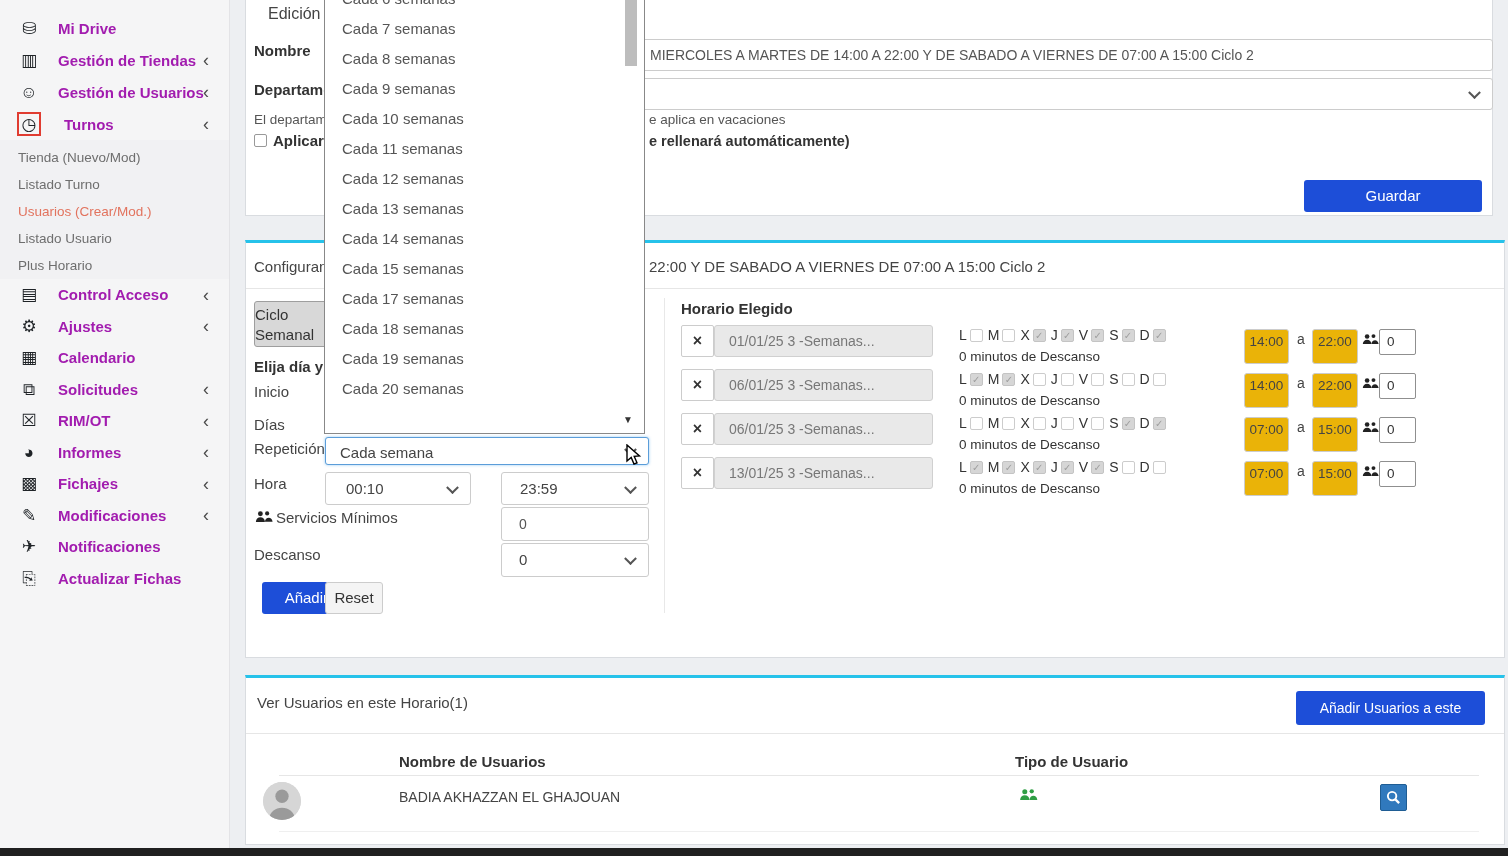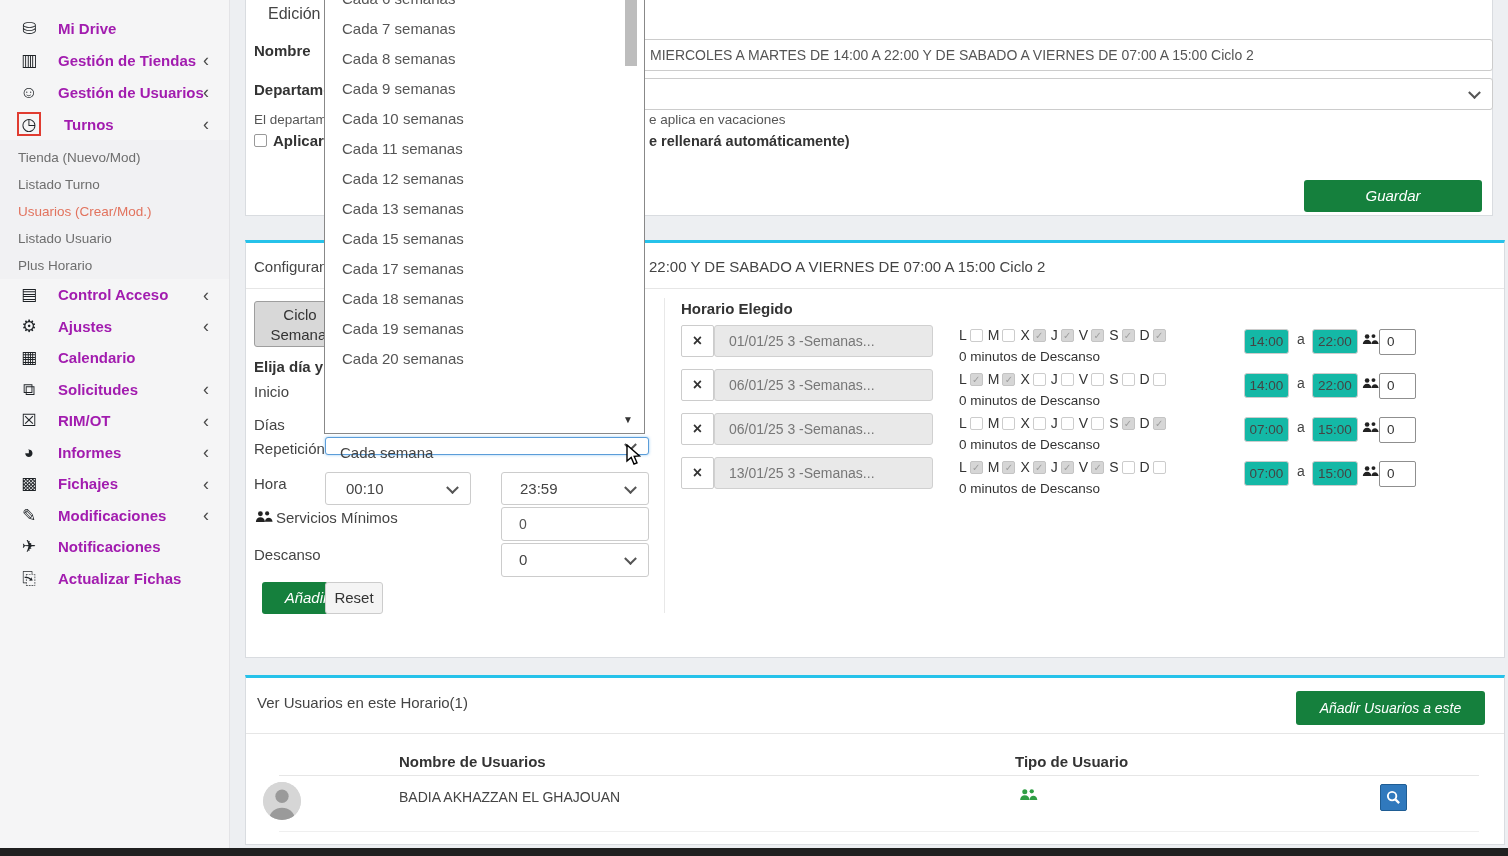--- a/index.html
+++ b/index.html
@@ -25,22 +25,22 @@
   .abs{position:absolute;}
   .lbl{font-size:15px;font-weight:700;color:#333;white-space:nowrap;}
   .txt{font-size:15px;color:#444;white-space:nowrap;}
   .small{font-size:13.5px;color:#555;white-space:nowrap;}
   .inputbox{background:#fff;border:1px solid #ccc;border-radius:3px;box-sizing:border-box;
             font-size:14px;color:#555;white-space:nowrap;overflow:hidden;}
   .selectbox{background:#fff;border:1px solid #ccc;border-radius:3px;box-sizing:border-box;
              font-size:15px;color:#444;position:absolute;white-space:nowrap;}
   .chev{position:absolute;right:13px;top:50%;width:7px;height:7px;border-right:2px solid #555;
         border-bottom:2px solid #555;transform:translateY(-65%) rotate(45deg);}
-  .btn-cyan{background:#15803d;color:#fff;text-align:center;border-radius:3px;cursor:pointer;
-            font-size:15px;border:none;box-sizing:border-box;font-style:italic;}
+  .btn-cyan{background:#1d4ed8;color:#fff;text-align:center;border-radius:3px;cursor:pointer;
+            font-size:15px;border:none;box-sizing:border-box;}
   .btn-gray{background:#f4f4f4;color:#333;text-align:center;border:1px solid #ccc;border-radius:3px;
             cursor:pointer;font-size:15px;box-sizing:border-box;}
   .divider{border-top:1px solid #e6e6e6;}
   
   #dropdown{position:absolute;left:324px;top:0;width:321px;height:434px;background:#fff;
             border:1px solid #888;border-top:none;z-index:60;box-sizing:border-box;overflow:hidden;padding-left:21px;}
   .dd-list{position:absolute;top:-16px;left:0;right:0;}
   .dd-item{height:30px;line-height:30px;padding-left:17px;font-size:15px;color:#555;cursor:pointer;white-space:nowrap;}
   .dd-scroll{position:absolute;right:7px;top:0;width:12px;height:66px;background:#bdbdbd;}
   .dd-down{position:absolute;right:11px;bottom:8px;font-size:10px;color:#333;}
@@ -48,21 +48,21 @@
   .x-btn{background:#fff;border:1px solid #ccc;border-radius:2px;width:33px;height:32px;text-align:center;
          line-height:30px;font-size:16px;font-weight:700;color:#333;cursor:pointer;box-sizing:border-box;}
   .date-box{background:#e9e9e9;border:1px solid #d0d0d0;border-radius:3px;width:219px;height:32px;
             line-height:30px;padding-left:14px;font-size:14px;color:#777;box-sizing:border-box;white-space:nowrap;}
   .days{display:flex;align-items:center;font-size:14px;color:#333;}
   .days .dl{margin:0 3px 0 5px;}
   .days .dl:first-child{margin-left:0;}
   .dcb{width:13px;height:13px;border:1px solid #ccc;background:#fff;border-radius:2px;display:inline-block;
        font-size:10px;line-height:12px;text-align:center;color:#9e9e9e;box-sizing:border-box;cursor:pointer;}
   .dcb.on{background:#d6d6d6;border-color:#c4c4c4;}
-  .tbox{background:#14b8a6;border:1px solid #ccc;border-radius:3px;height:25px;line-height:23px;
+  .tbox{background:#eab308;border:1px solid #ccc;border-radius:3px;height:35px;line-height:23px;
         text-align:center;font-size:13.5px;color:#444;box-sizing:border-box;}
   .nin{background:#fff;border:1px solid #8f8f8f;border-radius:2px;height:26px;line-height:24px;
        padding-left:7px;font-size:13.5px;color:#333;box-sizing:border-box;}
   .uico{display:inline-block;line-height:0;}
   .uico svg{fill:#222;}
   .uico.green svg{fill:#2f9e44;}
   
   .avatar{width:38px;height:38px;border-radius:50%;overflow:hidden;background:#d6d6d6;}
   #search-btn{width:27px;height:27px;background:#3079bd;border:1px solid #1f5d94;border-radius:2px;
               display:flex;align-items:center;justify-content:center;cursor:pointer;box-sizing:border-box;}
@@ -166,29 +166,29 @@
     <div class="abs btn-cyan" style="left:1058px;top:199px;width:178px;height:32px;line-height:32px;">Guardar</div>
   </div>
 
   <div id="panel-config" class="panel">
     <div class="abs txt" style="left:8px;top:15px;">Configurand</div>
     <div class="abs txt" style="left:403px;top:15px;">22:00 Y DE SABADO A VIERNES DE 07:00 A 15:00 Ciclo 2</div>
     <div class="abs divider" style="left:0;top:45px;width:1258px;"></div>
     <div class="abs" style="left:418px;top:55px;height:315px;border-left:1px solid #e8e8e8;"></div>
 
     <div class="abs" style="left:8px;top:58px;width:92px;height:46px;background:#d8d8d8;border:1px solid #9e9e9e;border-radius:3px;
-         box-sizing:border-box;text-align:center;font-size:15px;color:#333;padding-top:3px;line-height:1.35;cursor:pointer;">
+         box-sizing:border-box;text-align:left;font-size:15px;color:#333;padding-top:3px;line-height:1.35;cursor:pointer;">
       <div>Ciclo</div>
       <div>Semanal</div>
     </div>
     <div class="abs lbl" style="left:8px;top:115px;">Elija día y h</div>
     <div class="abs txt" style="left:8px;top:140px;">Inicio</div>
     <div class="abs txt" style="left:8px;top:173px;">Días</div>
     <div class="abs txt" style="left:8px;top:197px;">Repetición</div>
-    <div class="selectbox" style="left:79px;top:194px;width:324px;height:18px;line-height:30px;padding-left:14px;
+    <div class="selectbox" style="left:79px;top:194px;width:324px;height:28px;line-height:30px;padding-left:14px;
          border-color:#5b9dd9;box-shadow:0 0 3px rgba(82,168,236,.6);">
       <span>Cada semana</span>
       <span class="chev"></span>
     </div>
     <div class="abs txt" style="left:8px;top:232px;">Hora</div>
     <div class="selectbox" style="left:79px;top:229px;width:146px;height:33px;line-height:31px;padding-left:20px;">
       <span>00:10</span>
       <span class="chev"></span>
     </div>
     <div class="selectbox" style="left:255px;top:229px;width:148px;height:33px;line-height:31px;padding-left:18px;">
@@ -371,20 +371,21 @@
   <div id="dropdown">
     <div class="dd-list">
       <div class="dd-item">Cada 6 semanas</div>
       <div class="dd-item">Cada 7 semanas</div>
       <div class="dd-item">Cada 8 semanas</div>
       <div class="dd-item">Cada 9 semanas</div>
       <div class="dd-item">Cada 10 semanas</div>
       <div class="dd-item">Cada 11 semanas</div>
       <div class="dd-item">Cada 12 semanas</div>
       <div class="dd-item">Cada 13 semanas</div>
+      <div class="dd-item">Cada 14 semanas</div>
       <div class="dd-item">Cada 15 semanas</div>
       <div class="dd-item">Cada 17 semanas</div>
       <div class="dd-item">Cada 18 semanas</div>
       <div class="dd-item">Cada 19 semanas</div>
       <div class="dd-item">Cada 20 semanas</div>
     </div>
     <div class="dd-scroll"></div>
     <div class="dd-down">▼</div>
   </div>
 

